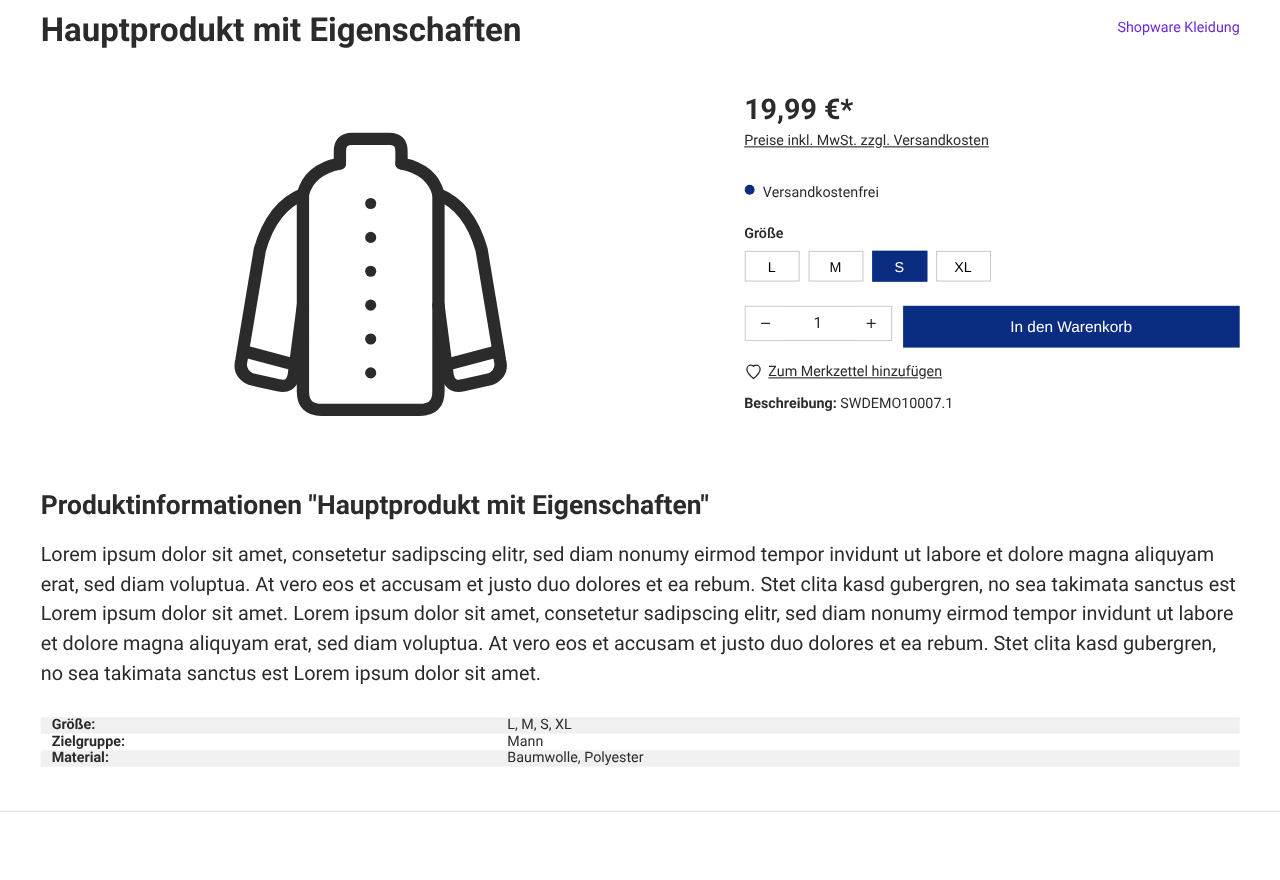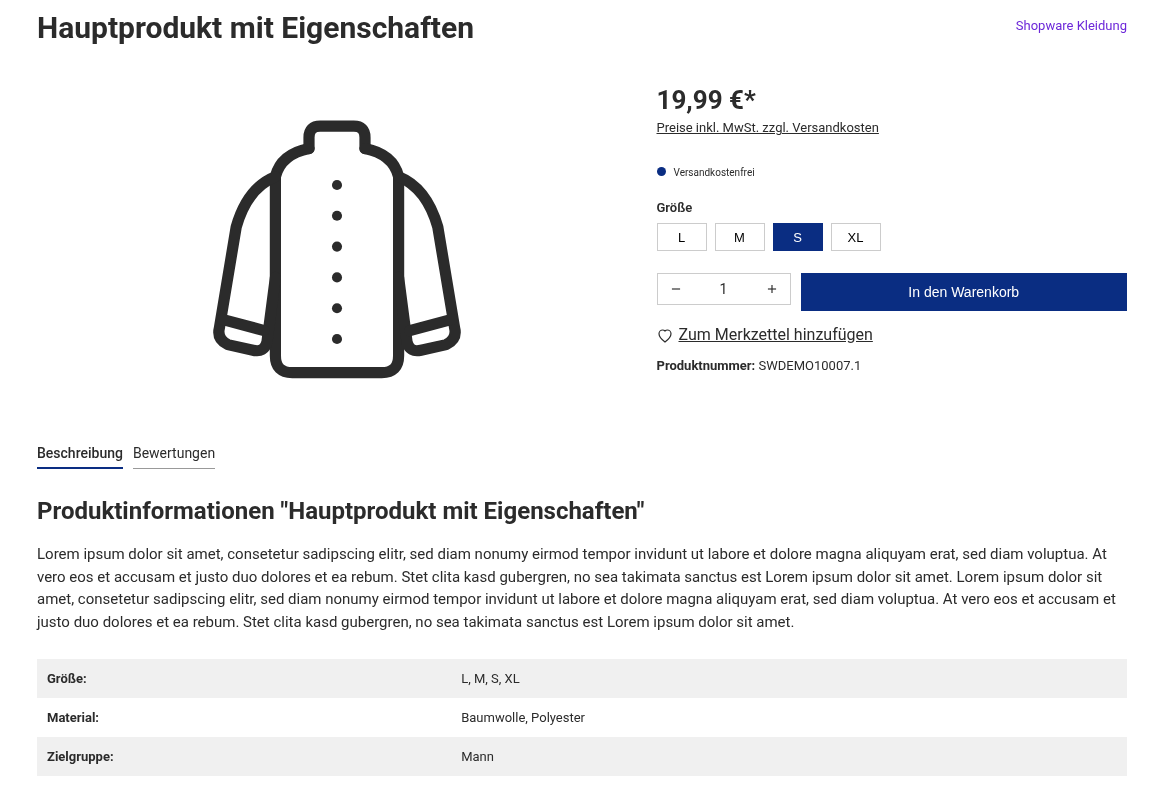--- a/index.html
+++ b/index.html
@@ -30,21 +30,21 @@
       color: #2b2b2b;
     }
     .brand-link {
       font-size: 13px;
       color: #6d28d9;
       text-decoration: none;
       padding-top: 8px;
     }
     .product-main {
       display: flex;
-      gap: 20px;
+      gap: 40px;
       margin-bottom: 50px;
     }
     .product-image-area {
       flex: 0 0 55%;
       display: flex;
       align-items: flex-start;
       justify-content: center;
       padding-top: 40px;
     }
     .product-image {
@@ -65,21 +65,21 @@
       font-size: 13px;
       color: #2b2b2b;
       text-decoration: underline;
       display: inline-block;
       margin-bottom: 32px;
     }
     .shipping-row {
       display: flex;
       gap: 8px;
       margin-bottom: 22px;
-      font-size: 10px;
+      font-size: 13px;
     }
     .shipping-dot {
       width: 9px;
       height: 9px;
       border-radius: 50%;
       background: #0a2d82;
     }
     .size-label {
       font-size: 13px;
       font-weight: 600;
@@ -148,21 +148,21 @@
       border: none;
       font-size: 14px;
       font-weight: 500;
       cursor: pointer;
     }
     .wishlist-row {
       display: flex;
       align-items: flex-end;
       gap: 6px;
       margin-bottom: 14px;
-      font-size: 16px;
+      font-size: 13px;
     }
     .wishlist-row a {
       text-decoration: underline;
       color: #2b2b2b;
     }
     .heart-icon {
       width: 16px;
       height: 16px;
     }
     .product-number-row {
@@ -190,34 +190,34 @@
     }
     .tab.inactive {
       border-bottom: 1px solid #999;
     }
     .info-title {
       font-size: 24px;
       font-weight: 700;
       margin-bottom: 18px;
     }
     .description-text {
-      font-size: 15px;
+      font-size: 18px;
       line-height: 1.5;
       margin-bottom: 26px;
     }
     .props-table {
       width: 100%;
       border-collapse: collapse;
       margin-bottom: 40px;
     }
     .props-table tr:nth-child(odd) {
       background: #f0f0f0;
     }
     .props-table td {
-      padding: 12px 10px;
+      padding: 0 10px;
       font-size: 13px;
     }
     .props-table td:first-child {
       font-weight: 700;
       width: 38%;
     }
     .outer {
       padding: 0 36px 20px;
     }
     .full-hr-wrap {
@@ -302,47 +302,43 @@
         </div>
 
         <div class="wishlist-row">
           <svg class="heart-icon" viewBox="0 0 24 24">
             <path d="M12 21 C12 21 3 14 3 8.5 C3 5.5 5.5 3 8.5 3 C10.5 3 12 4.5 12 4.5 C12 4.5 13.5 3 15.5 3 C18.5 3 21 5.5 21 8.5 C21 14 12 21 12 21 Z" fill="none" stroke="#2b2b2b" stroke-width="1.8"></path>
           </svg>
           <a href="#">Zum Merkzettel hinzufügen</a>
         </div>
 
         <div class="product-number-row">
-          <span class="label">Produktnummer:</span>
+          <span class="label">Beschreibung:</span>
           <span>SWDEMO10007.1</span>
         </div>
       </div>
     </div>
 
-    <div class="tabs">
-      <div class="tab active">Beschreibung</div>
-      <div class="tab inactive">Bewertungen</div>
-    </div>
 
     <h2 class="info-title">Produktinformationen "Hauptprodukt mit Eigenschaften"</h2>
     <p class="description-text">Lorem ipsum dolor sit amet, consetetur sadipscing elitr, sed diam nonumy eirmod tempor invidunt ut labore et dolore magna aliquyam erat, sed diam voluptua. At vero eos et accusam et justo duo dolores et ea rebum. Stet clita kasd gubergren, no sea takimata sanctus est Lorem ipsum dolor sit amet. Lorem ipsum dolor sit amet, consetetur sadipscing elitr, sed diam nonumy eirmod tempor invidunt ut labore et dolore magna aliquyam erat, sed diam voluptua. At vero eos et accusam et justo duo dolores et ea rebum. Stet clita kasd gubergren, no sea takimata sanctus est Lorem ipsum dolor sit amet.</p>
 
     <table class="props-table">
       <tbody>
           <tr>
         <td>Größe:</td>
         <td>L, M, S, XL</td>
       </tr>
       <tr>
+        <td>Zielgruppe:</td>
+        <td>Mann</td>
+      </tr>
+      <tr>
         <td>Material:</td>
         <td>Baumwolle, Polyester</td>
-      </tr>
-      <tr>
-        <td>Zielgruppe:</td>
-        <td>Mann</td>
       </tr>
     </tbody>
       </table>
   </div>
 
   <div class="full-hr-wrap">
       <hr class="full-hr">
     </div>
 
 </div>

